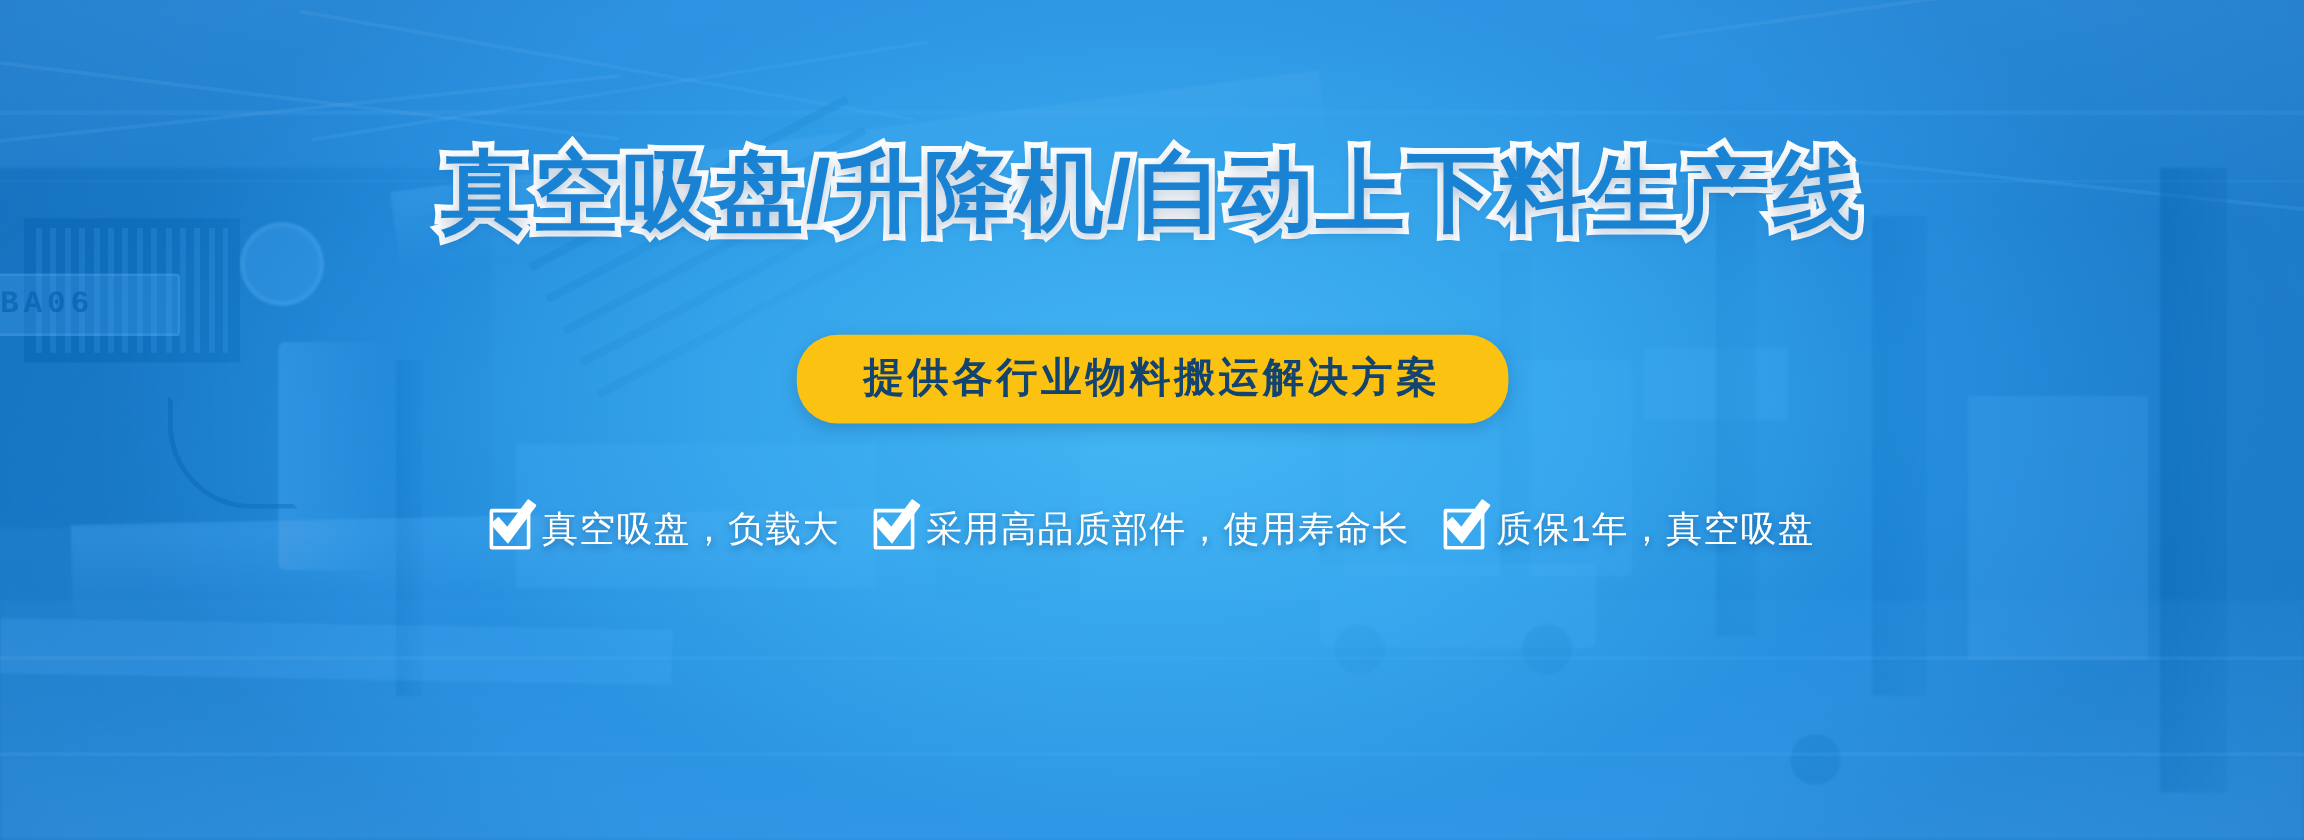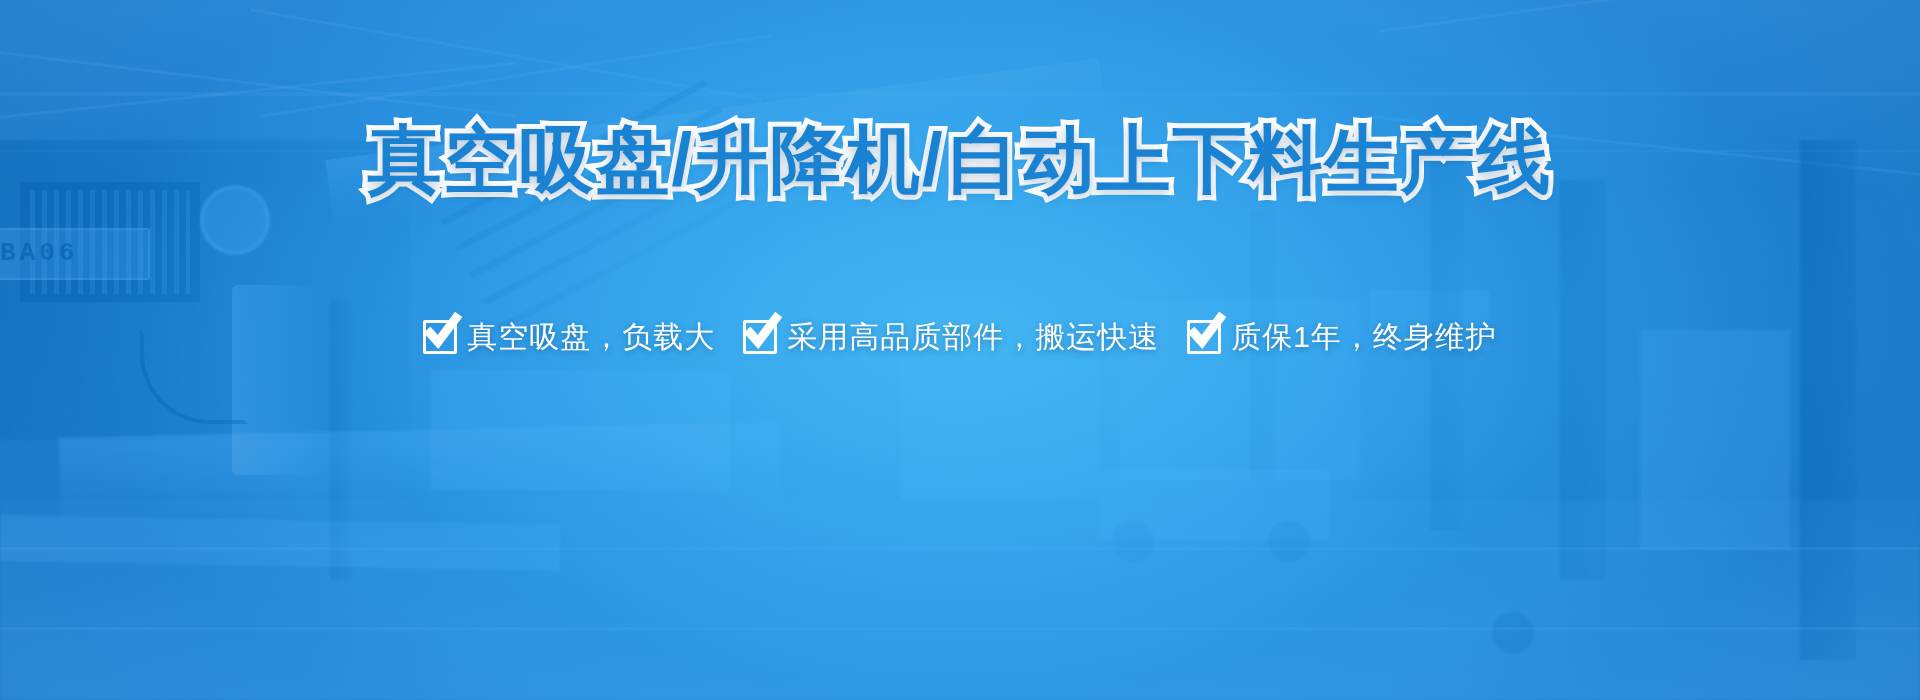--- a/index.html
+++ b/index.html
@@ -294,48 +294,49 @@
     <div class="wash"></div>
     <div class="tint"></div>
     <div class="glow"></div>
     <div class="vignette"></div>
   </div>
 
   <div class="content">
 
     <h1 class="headline">真空吸盘/升降机/自动上下料生产线</h1>
 
+    <div class="pill">提供各行业物料搬运解决方案</div>
 
     <div class="features">
 
       <div class="feature">
         <span class="check-icon">
           <span class="box"></span>
           <svg viewBox="0 0 42 42" aria-hidden="true">
             <path d="M10 21 L18 30 L36 6" fill="none" stroke="#ffffff" stroke-width="9" stroke-linecap="square" stroke-linejoin="miter"></path>
           </svg>
         </span>
         <span class="feature-label">真空吸盘，负载大</span>
       </div>
 
       <div class="feature">
         <span class="check-icon">
           <span class="box"></span>
           <svg viewBox="0 0 42 42" aria-hidden="true">
             <path d="M10 21 L18 30 L36 6" fill="none" stroke="#ffffff" stroke-width="9" stroke-linecap="square" stroke-linejoin="miter"></path>
           </svg>
         </span>
-        <span class="feature-label">采用高品质部件，搬运快速</span>
+        <span class="feature-label">采用高品质部件，使用寿命长</span>
       </div>
 
       <div class="feature">
         <span class="check-icon">
           <span class="box"></span>
           <svg viewBox="0 0 42 42" aria-hidden="true">
             <path d="M10 21 L18 30 L36 6" fill="none" stroke="#ffffff" stroke-width="9" stroke-linecap="square" stroke-linejoin="miter"></path>
           </svg>
         </span>
-        <span class="feature-label">质保1年，终身维护</span>
+        <span class="feature-label">质保1年，真空吸盘</span>
       </div>
 
     </div>
   </div>
 </div>
 
 </body></html>

